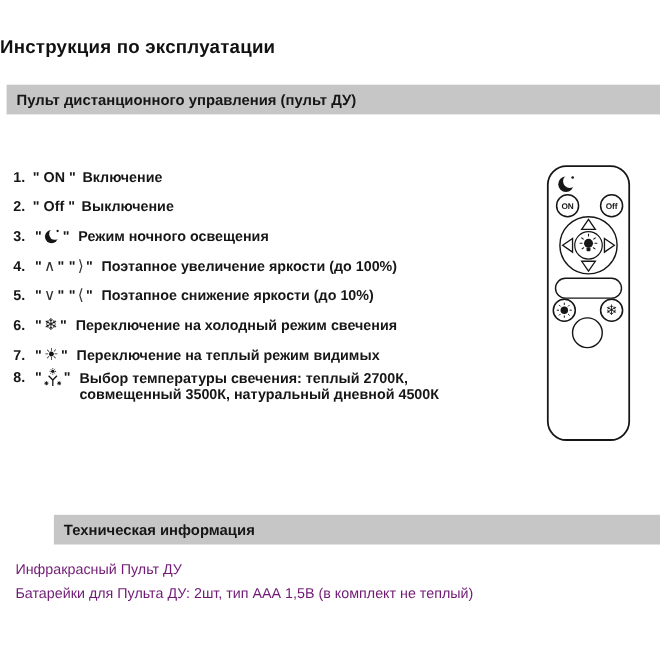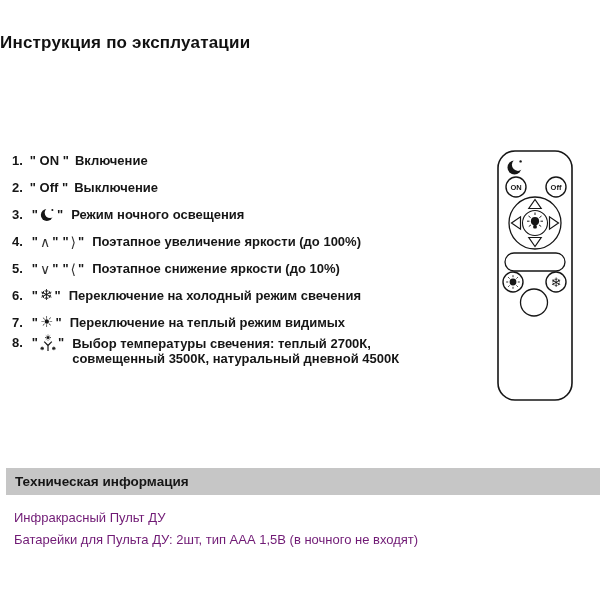--- a/index.html
+++ b/index.html
@@ -10,21 +10,21 @@
   .title{
     position:absolute;top:33px;left:0;width:600px;text-align:left;
     font-size:17px;font-weight:bold;letter-spacing:.2px;
   }
   .bar{
     position:absolute;left:6px;right:0;height:27px;background:#c6c6c6;
     display:flex;align-items:center;box-sizing:border-box;padding-left:9px;
     font-size:13.5px;font-weight:bold;color:#161616;
   }
   #bar-remote{top:77px;}
-  #bar-tech{top:468px;}
+  #bar-tech{top:468px;margin-left:43px;}
   .list{position:absolute;left:12px;top:147px;width:470px;}
   .item{
     display:flex;align-items:center;height:27px;
     font-size:13px;font-weight:bold;white-space:nowrap;color:#161616;
   }
   .item .num{margin-right:7px;}
   .q{margin:0 2px;}
   .sym{
     font-family:"DejaVu Sans","Liberation Sans",sans-serif;
     font-weight:normal;font-size:15px;line-height:1;
@@ -43,20 +43,23 @@
   svg text{font-family:"Liberation Sans",sans-serif;}
   svg .snow{font-family:"DejaVu Sans",sans-serif;font-weight:normal;}
 </style>
 </head>
 <body>
 
 <div class="page">
 
   <div class="title">Инструкция по эксплуатации</div>
 
+  <div class="bar" id="bar-remote">
+    <span>Пульт дистанционного управления (пульт ДУ)</span>
+  </div>
 
   <div class="list">
 
     <div class="item">
       <span class="num">1.</span>
       <span>" ON "</span>
       <span class="gap"></span>
       <span>Включение</span>
     </div>
 
@@ -232,16 +235,16 @@
       <circle cx="42" cy="154.5" r="13.5" fill="#ffffff" stroke="#161616" stroke-width="1.3"></circle>
     </svg>
   </div>
 
   <div class="bar" id="bar-tech">
     <span>Техническая информация</span>
   </div>
 
   <div class="tech">
     <div>Инфракрасный Пульт ДУ</div>
-    <div>Батарейки для Пульта ДУ: 2шт, тип ААА 1,5В (в ночного не входят)</div>
+    <div>Батарейки для Пульта ДУ: 2шт, тип ААА 1,5В (в комплект не теплый)</div>
   </div>
 
 </div>
 
 </body></html>

